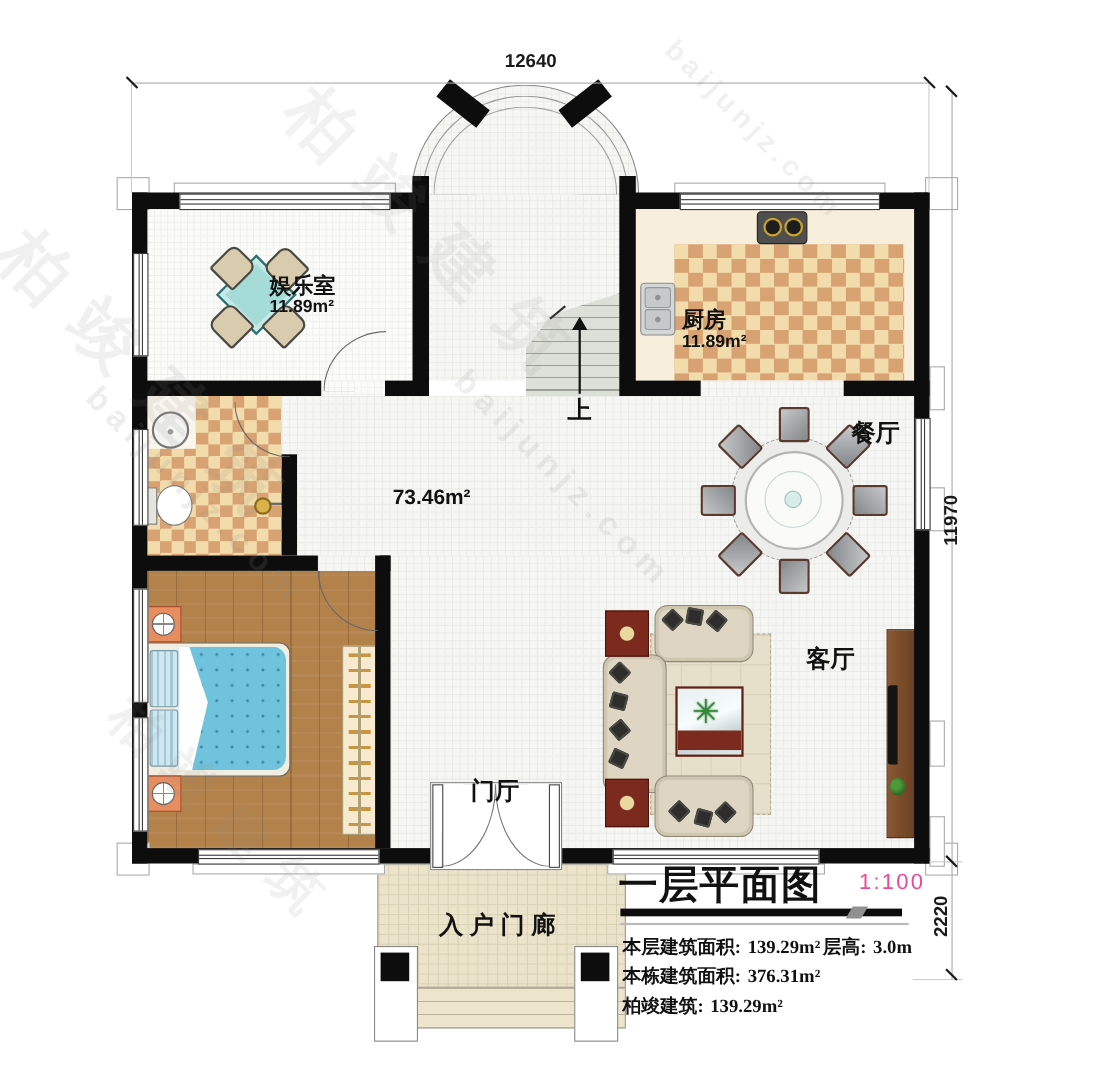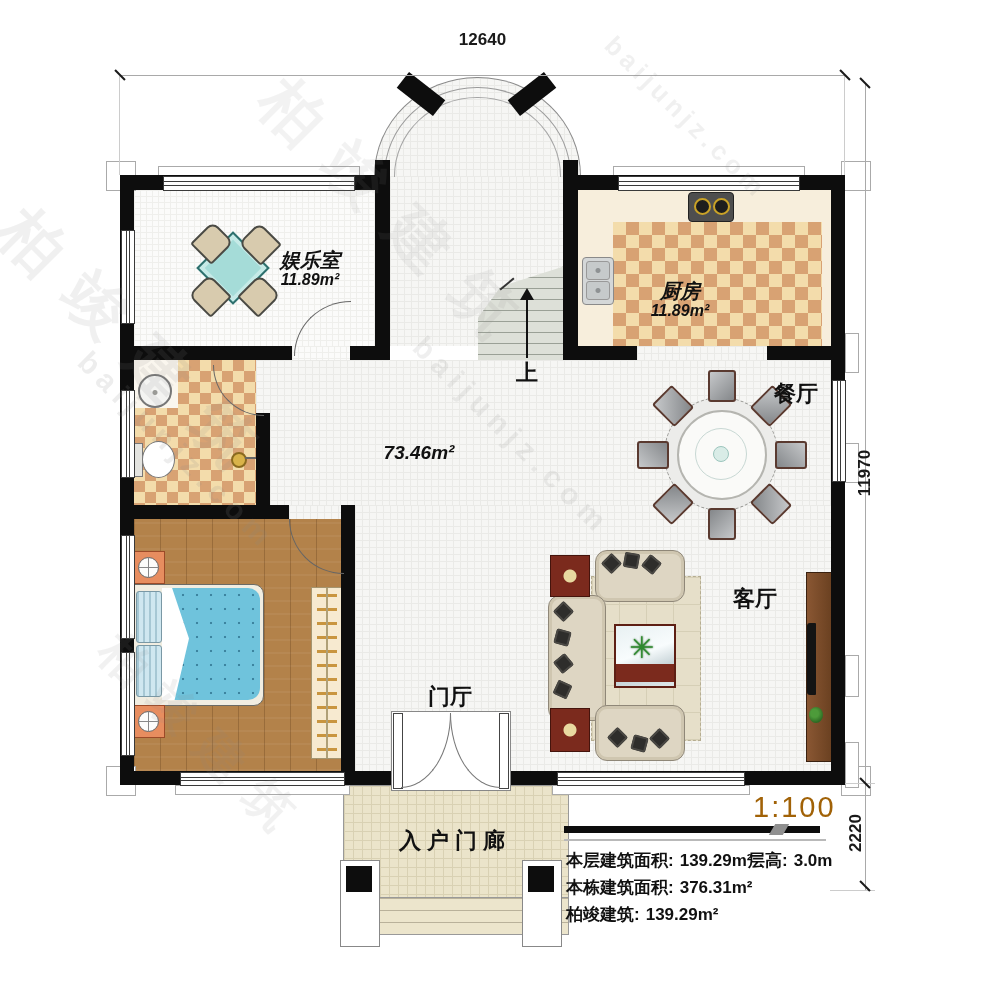--- a/index.html
+++ b/index.html
@@ -33,34 +33,34 @@
   .stairs{position:absolute;background:#dde0d8;background-image:repeating-linear-gradient(to bottom,#9aa096 0 1px,transparent 1px 11px);clip-path:polygon(0 55%,26% 22%,100% 0%,100% 100%,0% 100%);z-index:10;}
   
   .fur{position:absolute;z-index:10;}
   .echair{position:absolute;width:26px;height:28px;background:#d8cbae;border:2px solid #4a4a44;border-radius:8px 8px 3px 3px;z-index:10;}
   .dchair{position:absolute;width:24px;height:28px;background:linear-gradient(135deg,#c6c8ca,#84878a);border:2px solid #5a3a30;border-radius:3px;z-index:10;}
   .sofa{position:absolute;background:#ded6c3;border:1.5px solid #8f8778;border-radius:12px;box-shadow:inset 0 0 0 3px #cfc6b0;z-index:10;}
   .pillow{position:absolute;width:15px;height:15px;background:#2e2d2b;border-radius:2px;box-shadow:inset 0 0 0 2px #4a4844;z-index:11;}
   .rug{position:absolute;background-color:#e6dfc9;background-image:linear-gradient(#d6cfb6 1px,transparent 1px),linear-gradient(90deg,#d6cfb6 1px,transparent 1px);background-size:27px 27px;border:1px dashed #b5ad92;z-index:9;}
   .endtable{position:absolute;background:#7b2a1d;border:1.5px solid #45140c;z-index:10;}
   
-  .roomlab{position:absolute;text-align:center;z-index:40;line-height:1.12;font-style:italic;}
+  .roomlab{position:absolute;z-index:40;line-height:1.12;}
   .rname{font-size:20px;font-weight:bold;}
   .rarea{font-size:16px;font-weight:bold;}
   .biglab{position:absolute;text-align:center;font-size:22px;font-weight:bold;z-index:40;}
   
   .dimline{position:absolute;background:#a9a9a9;z-index:45;}
   .extline{position:absolute;background:#ccc;z-index:44;}
   .tick{position:absolute;width:14px;height:2px;background:#1a1a1a;transform:rotate(45deg);z-index:46;}
   .dimtext{position:absolute;font-size:17px;font-weight:bold;color:#1a1a1a;text-align:center;z-index:46;}
   
   .tb-title{position:absolute;font-size:36px;font-weight:bold;letter-spacing:1px;z-index:45;}
-  .tb-scale{position:absolute;font-size:29px;color:#a16207;letter-spacing:2px;z-index:45;}
+  .tb-scale{position:absolute;font-size:20px;color:#ec4899;letter-spacing:2px;z-index:45;margin-left:28px;}
   .inforow{position:absolute;font-size:17px;font-weight:bold;white-space:nowrap;z-index:45;}
-  .inforow span{margin-right:6px;}
+  .inforow span{margin-right:6px;font-family:Liberation Serif, serif;}
   
   .wm{position:absolute;transform-origin:0 0;transform:rotate(45deg);color:#8a8a8a;font-weight:bold;white-space:nowrap;z-index:60;pointer-events:none;}
   .lamp{position:absolute;border-radius:50%;background:#fcfcfa;border:1.5px solid #666;background-image:linear-gradient(to right,transparent 46%,#888 46% 54%,transparent 54%),linear-gradient(to bottom,transparent 46%,#888 46% 54%,transparent 54%);z-index:11;}
 </style>
 </head>
 <body>
 
 <div id="plan">
 
   <div class="quoin" style="left:106px;top:161px;width:28px;height:28px"></div>
@@ -216,40 +216,41 @@
   </div>
   <div class="roomlab" style="left:620px;top:280px;width:120px">
     <div class="rname">厨房</div>
     <div class="rarea">11.89m²</div>
   </div>
   <div class="roomlab" style="left:357px;top:442px;width:124px">
     <div class="rarea" style="font-size:19px">73.46m²</div>
   </div>
   <div class="biglab" style="left:762px;top:379px;width:68px">餐厅</div>
   <div class="biglab" style="left:717px;top:584px;width:76px">客厅</div>
-  <div class="biglab" style="left:412px;top:682px;width:76px">门厅</div>
+  <div class="biglab" style="left:412px;top:704px;width:76px">门厅</div>
   <div class="biglab" style="left:382px;top:826px;width:146px;letter-spacing:6px">入户门廊</div>
   <div class="biglab" style="left:514px;top:358px;width:26px">上</div>
 
   <div class="dimline" style="left:120px;top:75px;width:725px;height:1px"></div>
   <div class="tick" style="left:113px;top:74px"></div>
   <div class="tick" style="left:838px;top:74px"></div>
   <div class="extline" style="left:119px;top:76px;width:1px;height:99px"></div>
   <div class="extline" style="left:844px;top:76px;width:1px;height:99px"></div>
-  <div class="dimtext" style="left:435px;top:30px;width:95px">12640</div>
+  <div class="dimtext" style="left:435px;top:46px;width:95px">12640</div>
   <div class="dimline" style="left:865px;top:83px;width:1px;height:700px"></div>
   <div class="tick" style="left:858px;top:82px"></div>
   <div class="tick" style="left:858px;top:782px"></div>
   <div class="dimtext" style="left:825px;top:463px;width:80px;transform:rotate(-90deg)">11970</div>
   <div class="dimline" style="left:865px;top:783px;width:1px;height:107px"></div>
   <div class="tick" style="left:858px;top:885px"></div>
   <div class="dimtext" style="left:816px;top:823px;width:80px;transform:rotate(-90deg)">2220</div>
   <div class="extline" style="left:845px;top:783px;width:30px;height:1px"></div>
   <div class="extline" style="left:830px;top:890px;width:45px;height:1px"></div>
 
+  <div class="tb-title" style="left:562px;top:780px">一层平面图</div>
   <div class="tb-scale" style="left:753px;top:791px">1:100</div>
   <div class="abs" style="left:564px;top:826px;width:256px;height:7px;background:#0d0d0d;z-index:45"></div>
   <div class="abs" style="left:772px;top:824px;width:14px;height:11px;background:#909090;transform:skewX(-30deg);z-index:46"></div>
   <div class="abs" style="left:564px;top:839px;width:262px;height:2px;background:#b9b9b9;z-index:45"></div>
   <div class="inforow" style="left:566px;top:849px">
     <span>本层建筑面积:</span><span>139.29m²</span>
   </div>
   <div class="inforow" style="left:748px;top:849px">
     <span>层高:</span><span>3.0m</span>
   </div>

